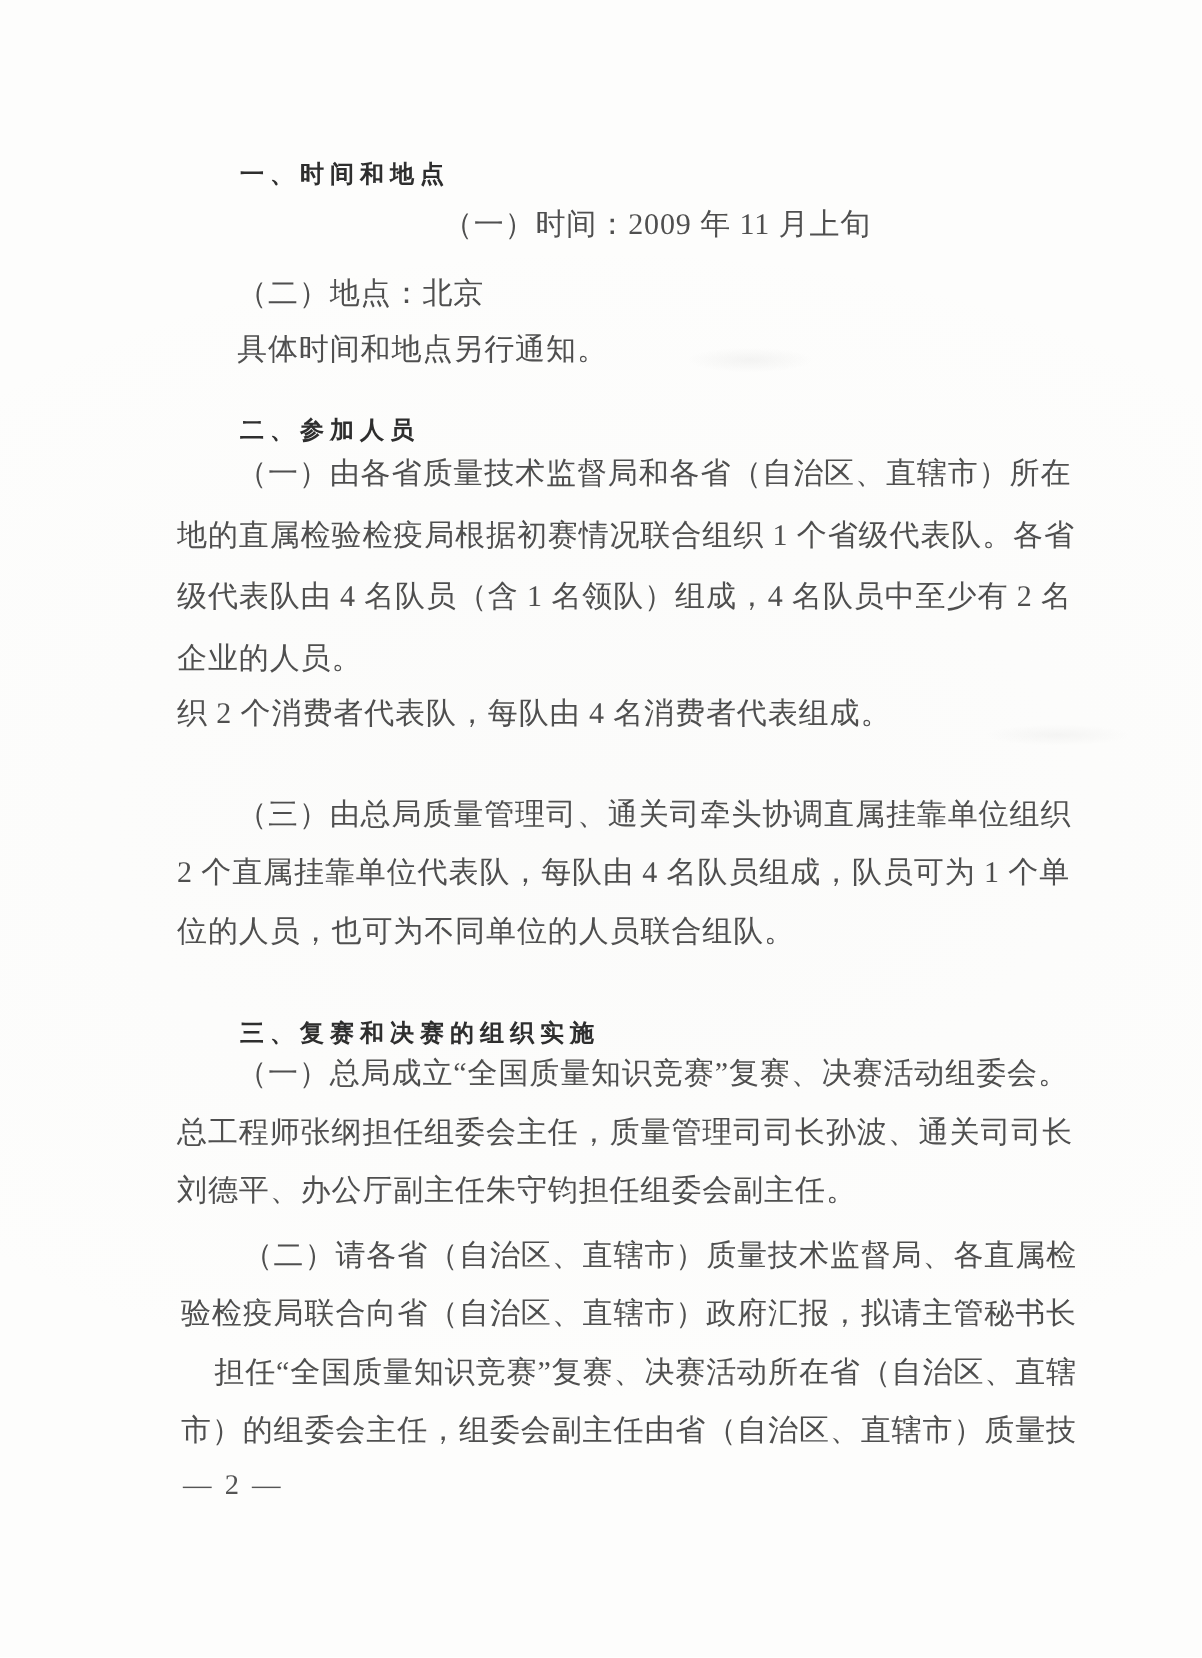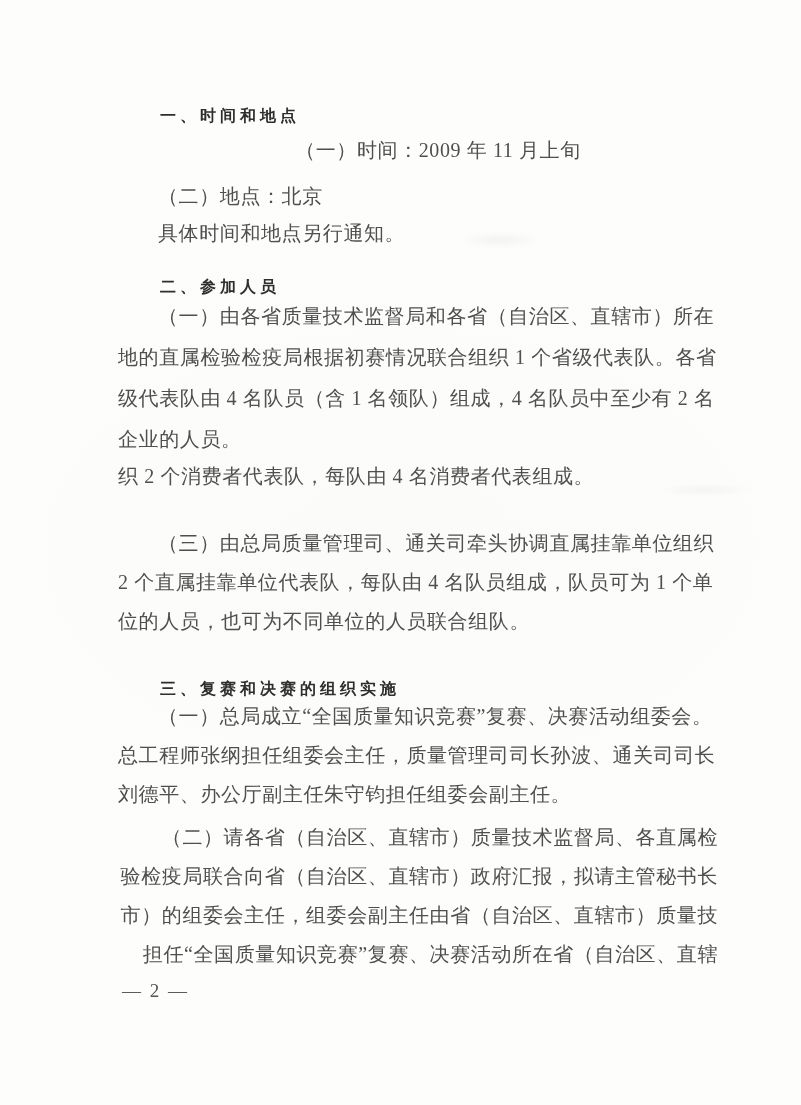--- a/index.html
+++ b/index.html
@@ -102,20 +102,20 @@
         <div class="line">三、复赛和决赛的组织实施</div>
       </div>
       <div class="block para" style="top: 697px; line-height: 39px;">
         <div class="line first">（一）总局成立“全国质量知识竞赛”复赛、决赛活动组委会。</div>
         <div class="line">总工程师张纲担任组委会主任，质量管理司司长孙波、通关司司长</div>
         <div class="line">刘德平、办公厅副主任朱守钧担任组委会副主任。</div>
       </div>
       <div class="block para" style="top: 818px; line-height: 39px; text-align: right;">
         <div class="line first">（二）请各省（自治区、直辖市）质量技术监督局、各直属检</div>
         <div class="line">验检疫局联合向省（自治区、直辖市）政府汇报，拟请主管秘书长</div>
+        <div class="line">担任“全国质量知识竞赛”复赛、决赛活动所在省（自治区、直辖</div>
         <div class="line">市）的组委会主任，组委会副主任由省（自治区、直辖市）质量技</div>
-        <div class="line">担任“全国质量知识竞赛”复赛、决赛活动所在省（自治区、直辖</div>
       </div>
       <div class="block page-number" style="top: 977px;">
         <div class="line">— 2 —</div>
       </div>
     </div>
 </div>
 
 </body></html>

